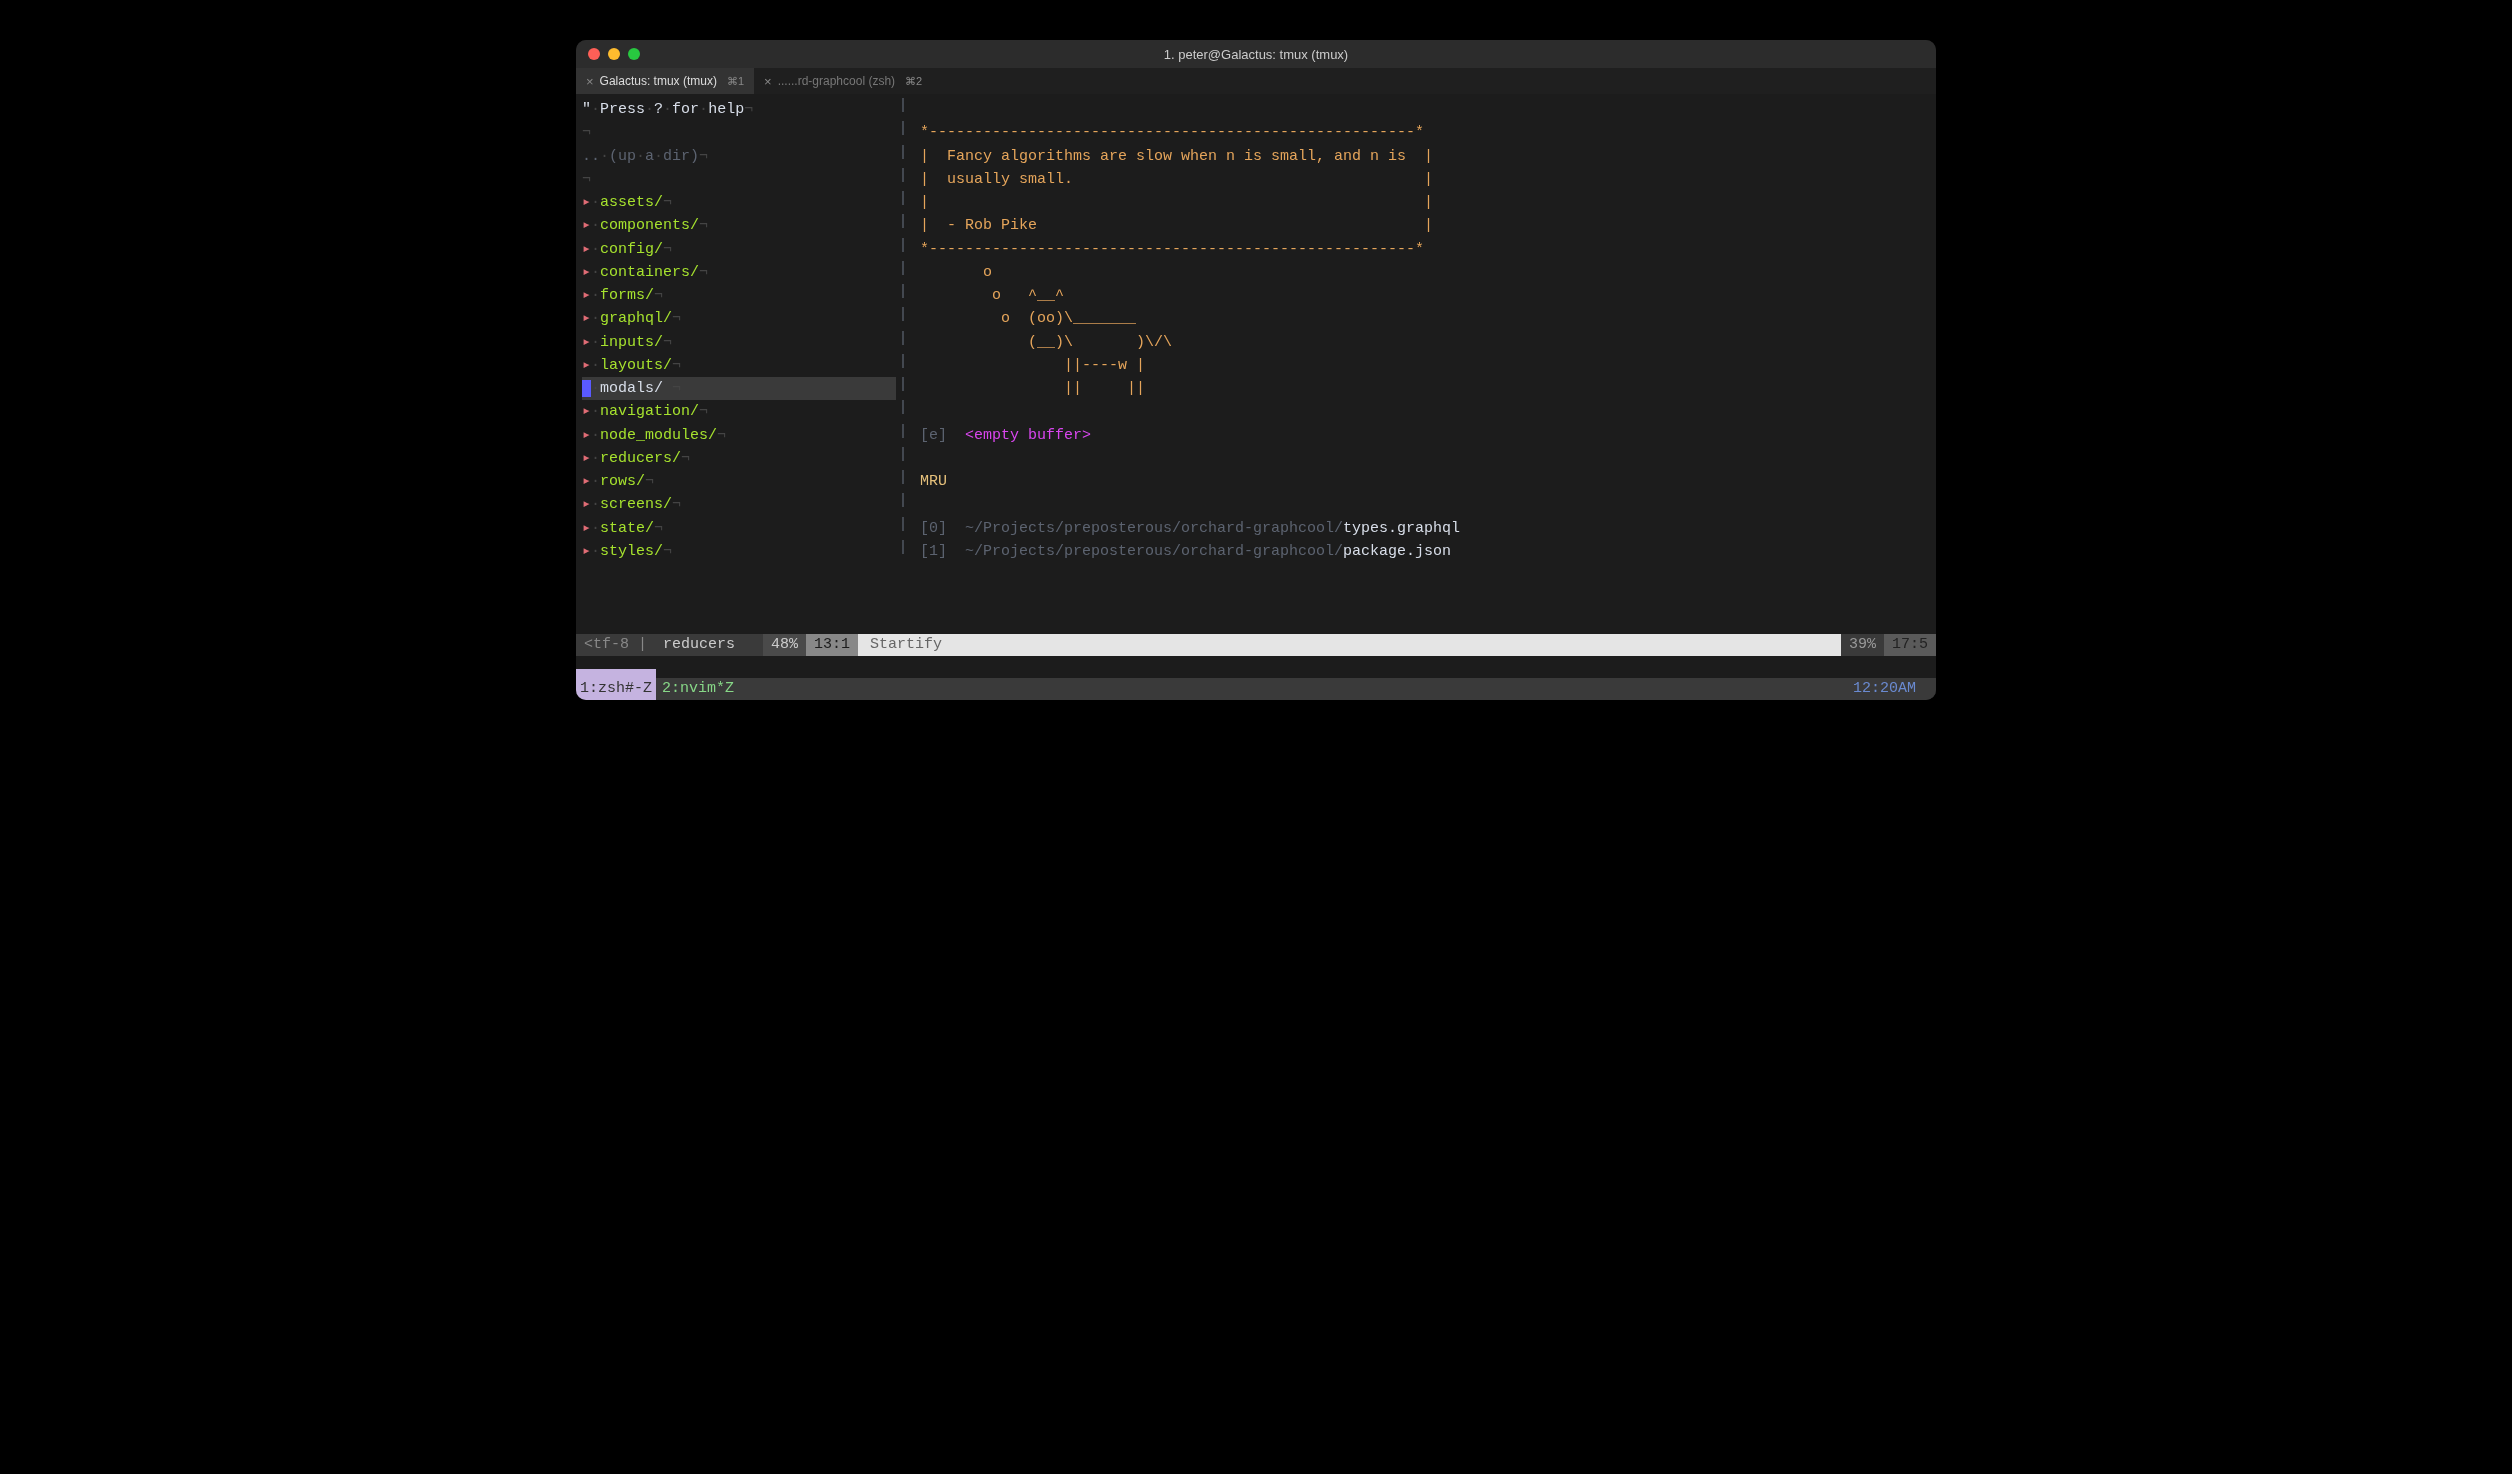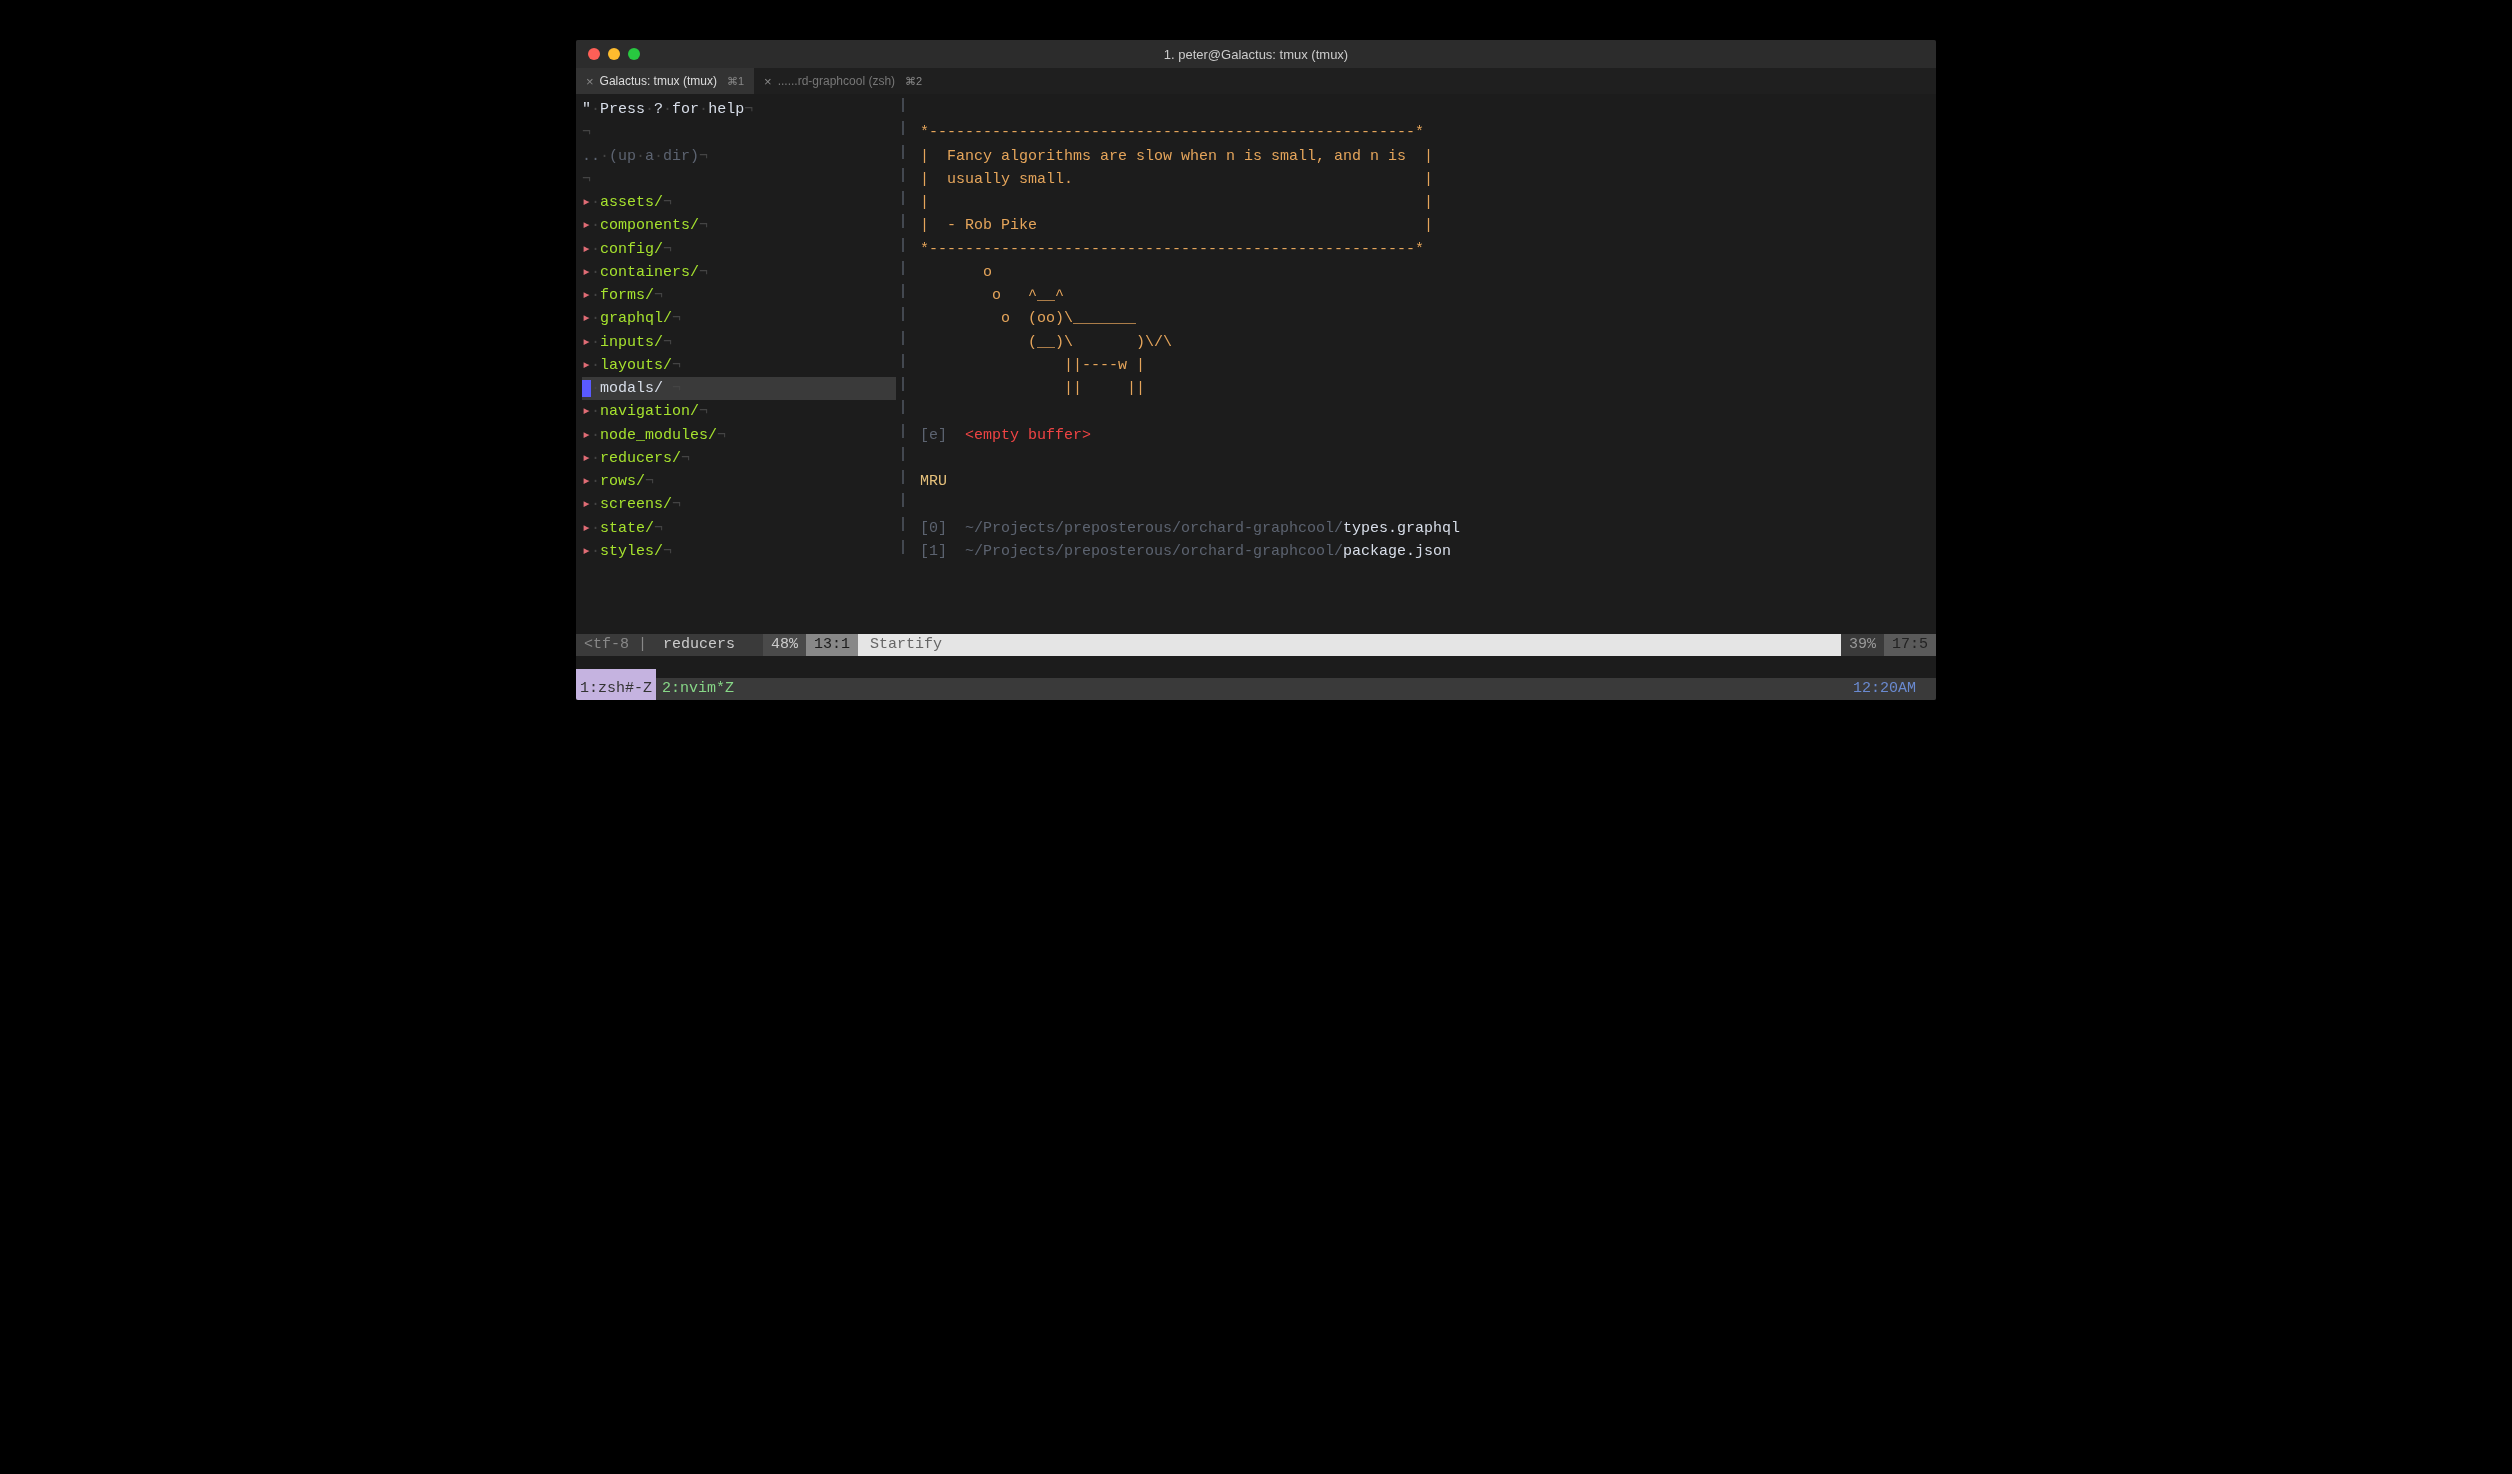--- a/index.html
+++ b/index.html
@@ -9,21 +9,21 @@
       font-size: 15px;
       display: flex;
       align-items: flex-start;
       justify-content: center;
       min-height: 100vh;
       padding: 40px;
     }
     .window {
       width: 1360px;
       background: #1c1c1c;
-      border-radius: 2px;
+      border-radius: 10px;
       overflow: hidden;
       box-shadow: 0 10px 40px rgba(0,0,0,0.6);
     }
     .titlebar {
       height: 28px;
       background: #2c2c2c;
       display: flex;
       align-items: center;
       padding: 0 12px;
       position: relative;
@@ -119,21 +119,21 @@
     .nt-dir-selected { color: #d8dee9; }
     .nt-eol { color: #444; }
     .nt-line { padding: 0; cursor: pointer; }
     .nt-line.selected {
       background: #3a3a3a;
     }
     .nt-line.selected .nt-arrow { background: #5a5aff; color: #5a5aff; }
 
     .cow { color: #e5a55b; }
     .st-bracket { color: #5c6370; }
-    .st-text { color: #ef4444; }
+    .st-text { color: #d946ef; }
     .st-mru { color: #e5c07b; }
     .st-path { color: #5c6370; }
     .st-file { color: #d8dee9; }
 
     .statusbars { display: flex; height: 22px; }
     .statusbar {
       display: flex;
       align-items: center;
       height: 22px;
       font-size: 15px;

